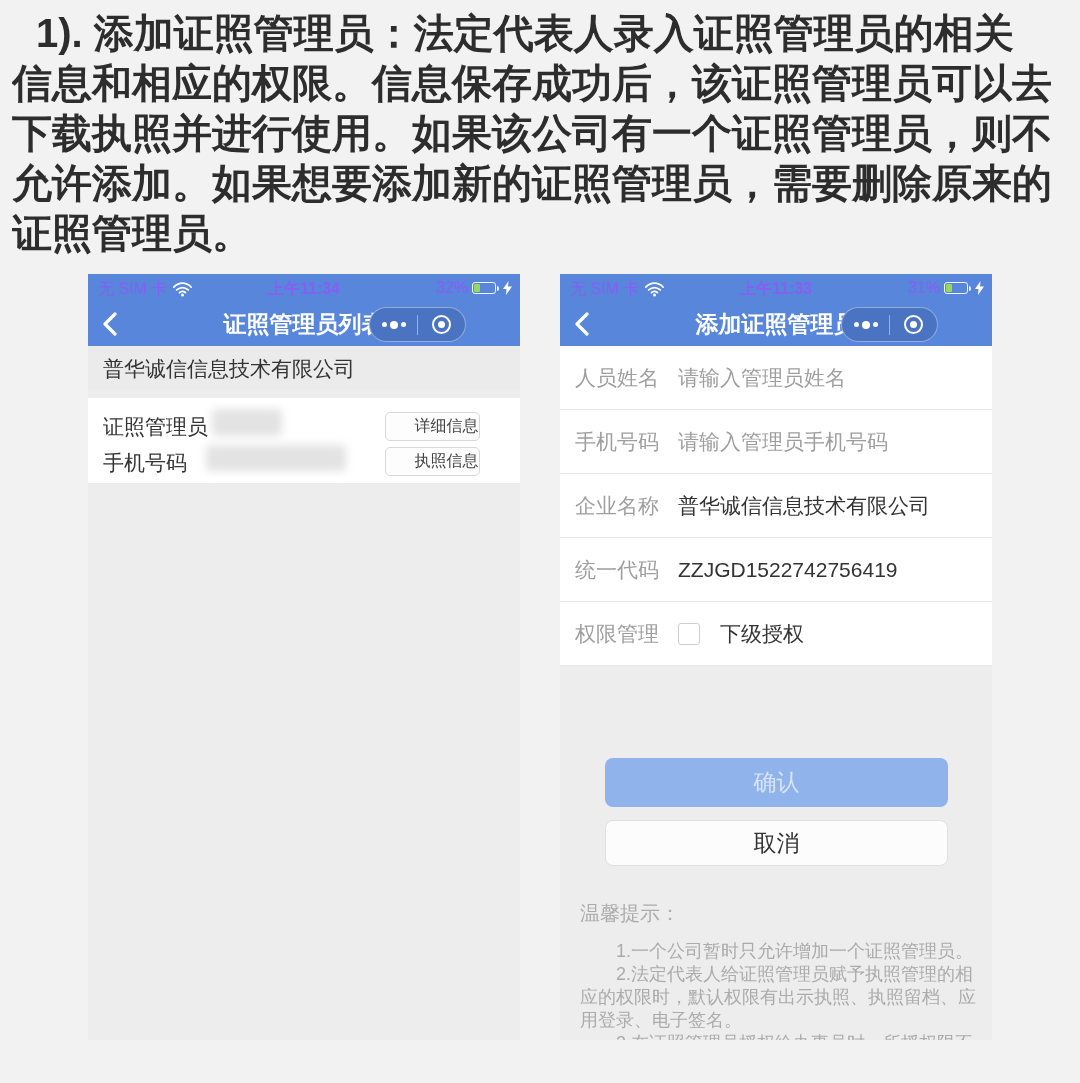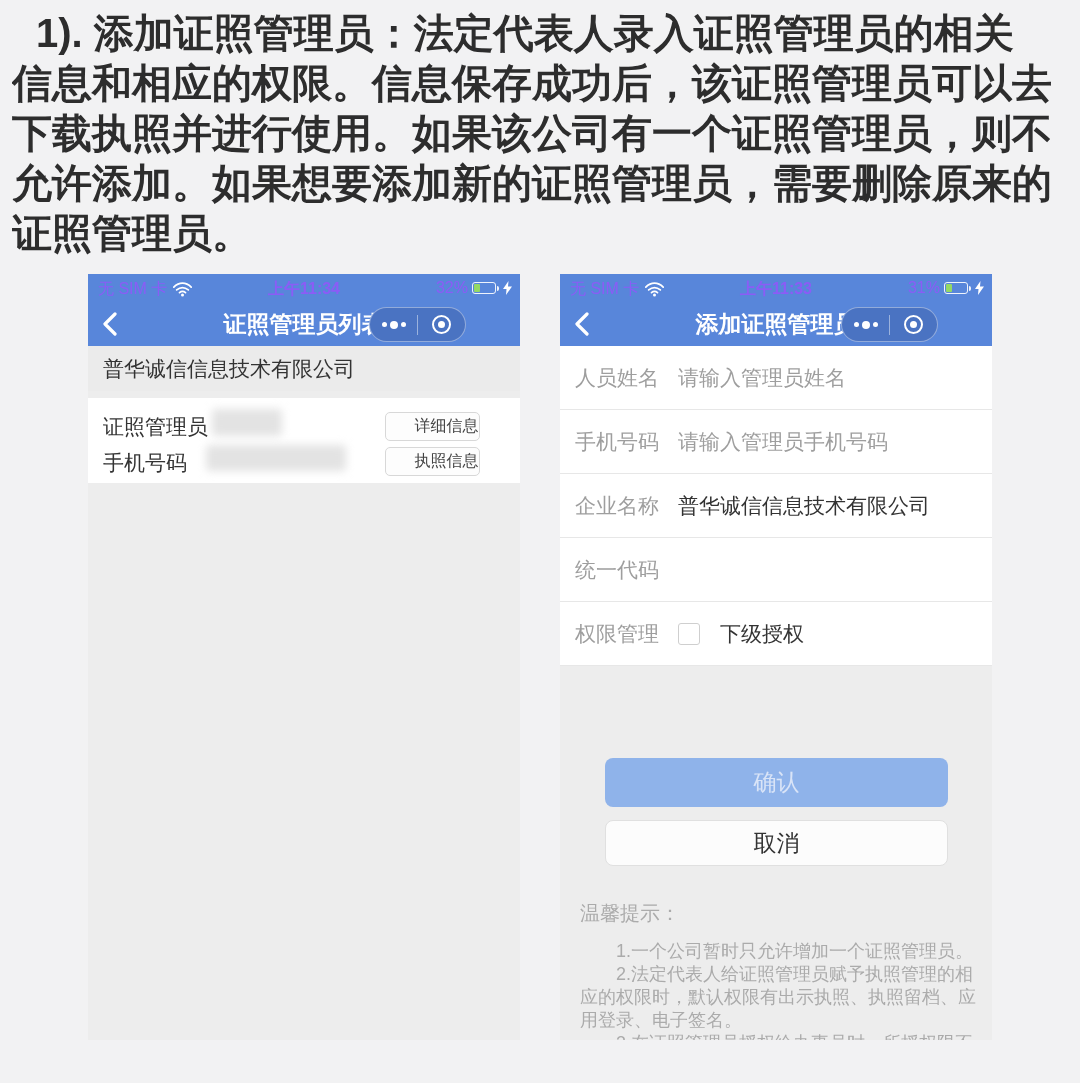--- a/index.html
+++ b/index.html
@@ -211,20 +211,21 @@
       <div class="frow">
         <span class="flabel">手机号码</span>
         <input class="finput" placeholder="请输入管理员手机号码" style="">
       </div>
       <div class="frow">
         <span class="flabel">企业名称</span>
         <span class="fvalue">普华诚信信息技术有限公司</span>
       </div>
       <div class="frow">
         <span class="flabel">统一代码</span>
+        <span class="fvalue">ZZJGD1522742756419</span>
       </div>
       <div class="frow">
         <span class="flabel">权限管理</span>
         <span class="checkbox"></span>
         <span class="fvalue check-label">下级授权</span>
       </div>
     </div>
 
     <button class="confirm-btn">确认</button>
     <button class="cancel-btn">取消</button>

